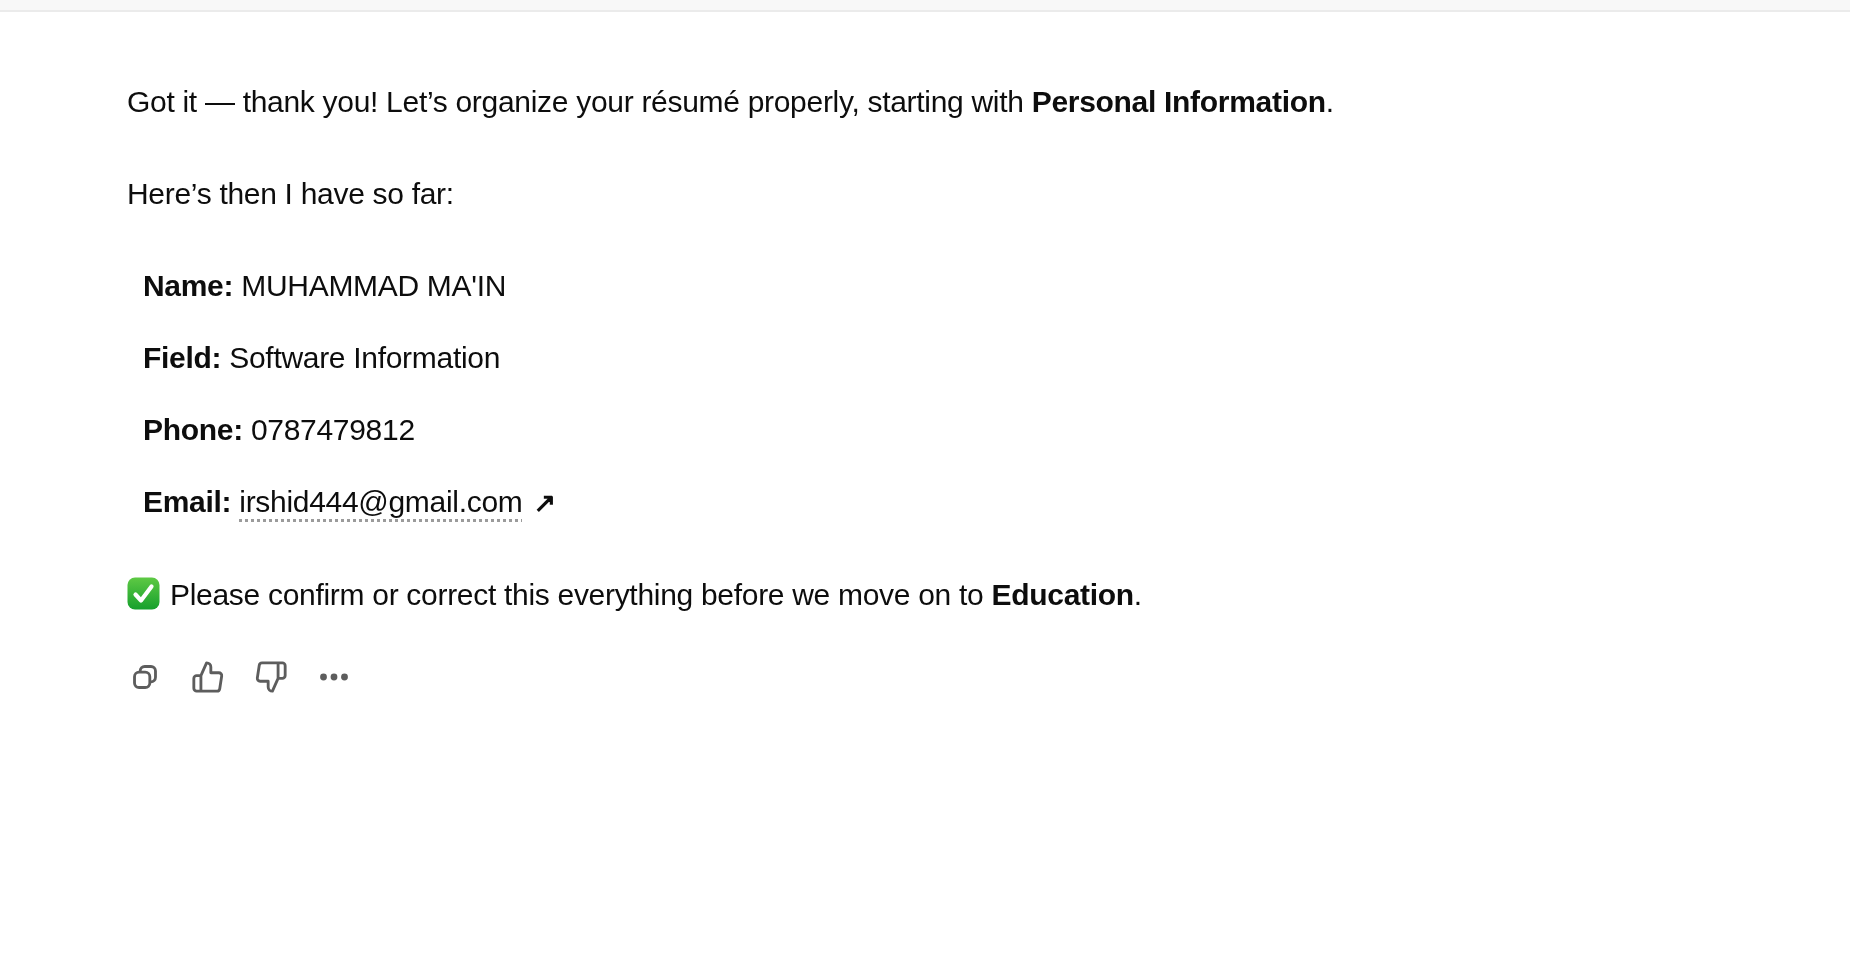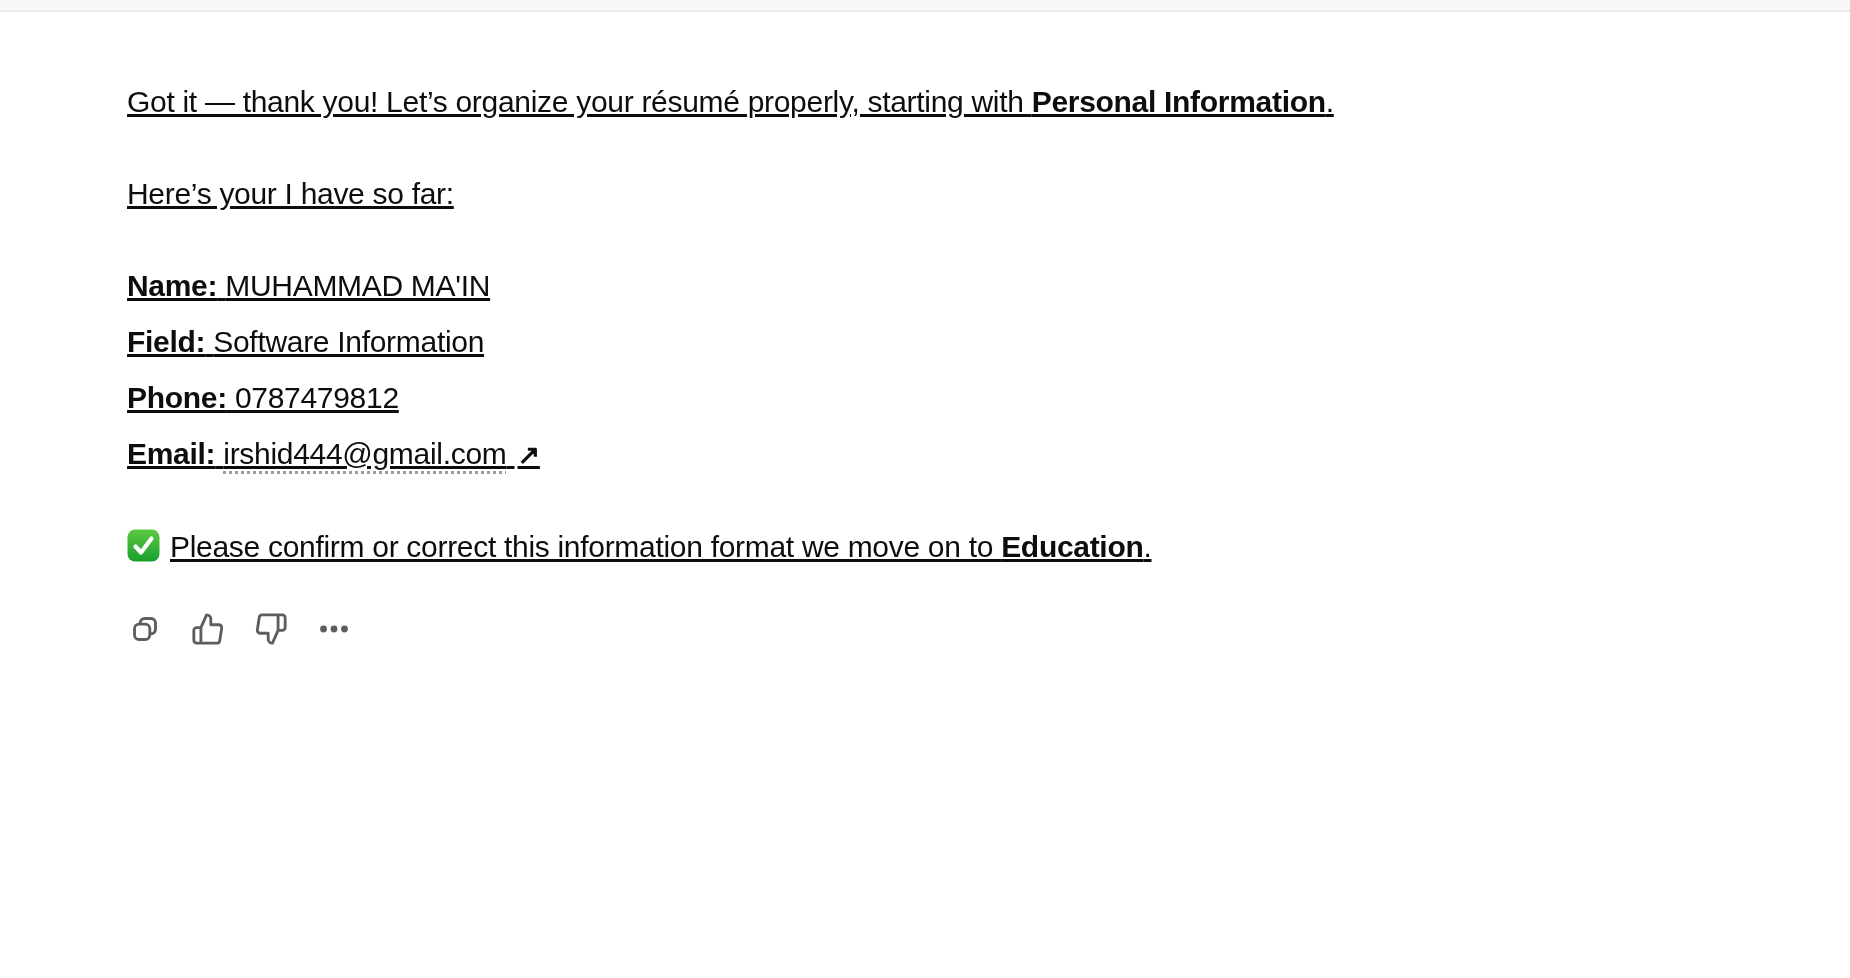--- a/index.html
+++ b/index.html
@@ -17,24 +17,24 @@
     border-bottom: 2px solid #ebebeb;
   }
   .message {
     margin-left: 127px;
     padding-top: 62px;
     width: 1536px;
     font-size: 30px;
     line-height: 56px;
     letter-spacing: -0.3px;
   }
-  .message p { margin: 0 0 36px 0; text-decoration: underline; }
+  .message p { margin: 0 0 36px 0; }
   strong { font-weight: 700; }
   .info-list { margin: 0 0 36px 0; }
-  .info-list p { margin: 0; }
+  .info-list p { margin: 16px; }
   .email-link {
     color: inherit;
     cursor: pointer;
     text-decoration: underline dotted;
     text-decoration-color: #9b9b9b;
     text-decoration-thickness: 2.5px;
     text-underline-offset: 7px;
   }
   .link-arrow {
     font-weight: 700;
@@ -68,39 +68,39 @@
 </style>
 </head>
 <body>
 
 <div class="top-edge"></div>
 
 <main class="message">
 
   <p><span>Got it — thank you! Let’s organize your résumé properly, starting with </span><strong>Personal Information</strong><span>.</span></p>
 
-  <p>Here’s your I have so far:</p>
+  <p>Here’s then I have so far:</p>
 
   <div class="info-list">
     <p><strong>Name:</strong> <span>MUHAMMAD MA'IN</span></p>
     <p><strong>Field:</strong> <span>Software Information</span></p>
     <p><strong>Phone:</strong> <span>0787479812</span></p>
     <p><strong>Email:</strong> <a class="email-link">irshid444@gmail.com</a> <span class="link-arrow">↗</span></p>
   </div>
 
   <p><span class="check-emoji"><svg width="33" height="33" viewBox="0 0 33 33">
           <defs>
             <linearGradient id="emg" x1="0" y1="0" x2="0" y2="1">
               <stop offset="0" stop-color="#5ec944"></stop>
               <stop offset="1" stop-color="#16a02c"></stop>
             </linearGradient>
           </defs>
           <rect x="0.5" y="0.5" width="32" height="32" rx="7.5" fill="url(#emg)"></rect>
           <path d="M8.5 17.5 L14 23.5 L24.5 9.5" fill="none" stroke="#ffffff" stroke-width="4.2" stroke-linecap="round" stroke-linejoin="round"></path>
-        </svg></span><span>Please confirm or correct this information format we move on to </span><strong>Education</strong><span>.</span></p>
+        </svg></span><span>Please confirm or correct this everything before we move on to </span><strong>Education</strong><span>.</span></p>
 
 
 
   <div class="actions">
     <button class="action-btn">
       <span>
           <svg width="34" height="34" viewBox="0 0 24 24" fill="none" stroke="currentColor" stroke-width="2" stroke-linejoin="round">
             <rect x="8.6" y="4.6" width="10.8" height="10.8" rx="3.2"></rect>
             <rect x="4.6" y="8.6" width="10.8" height="10.8" rx="3.2" fill="#ffffff"></rect>
           </svg>

